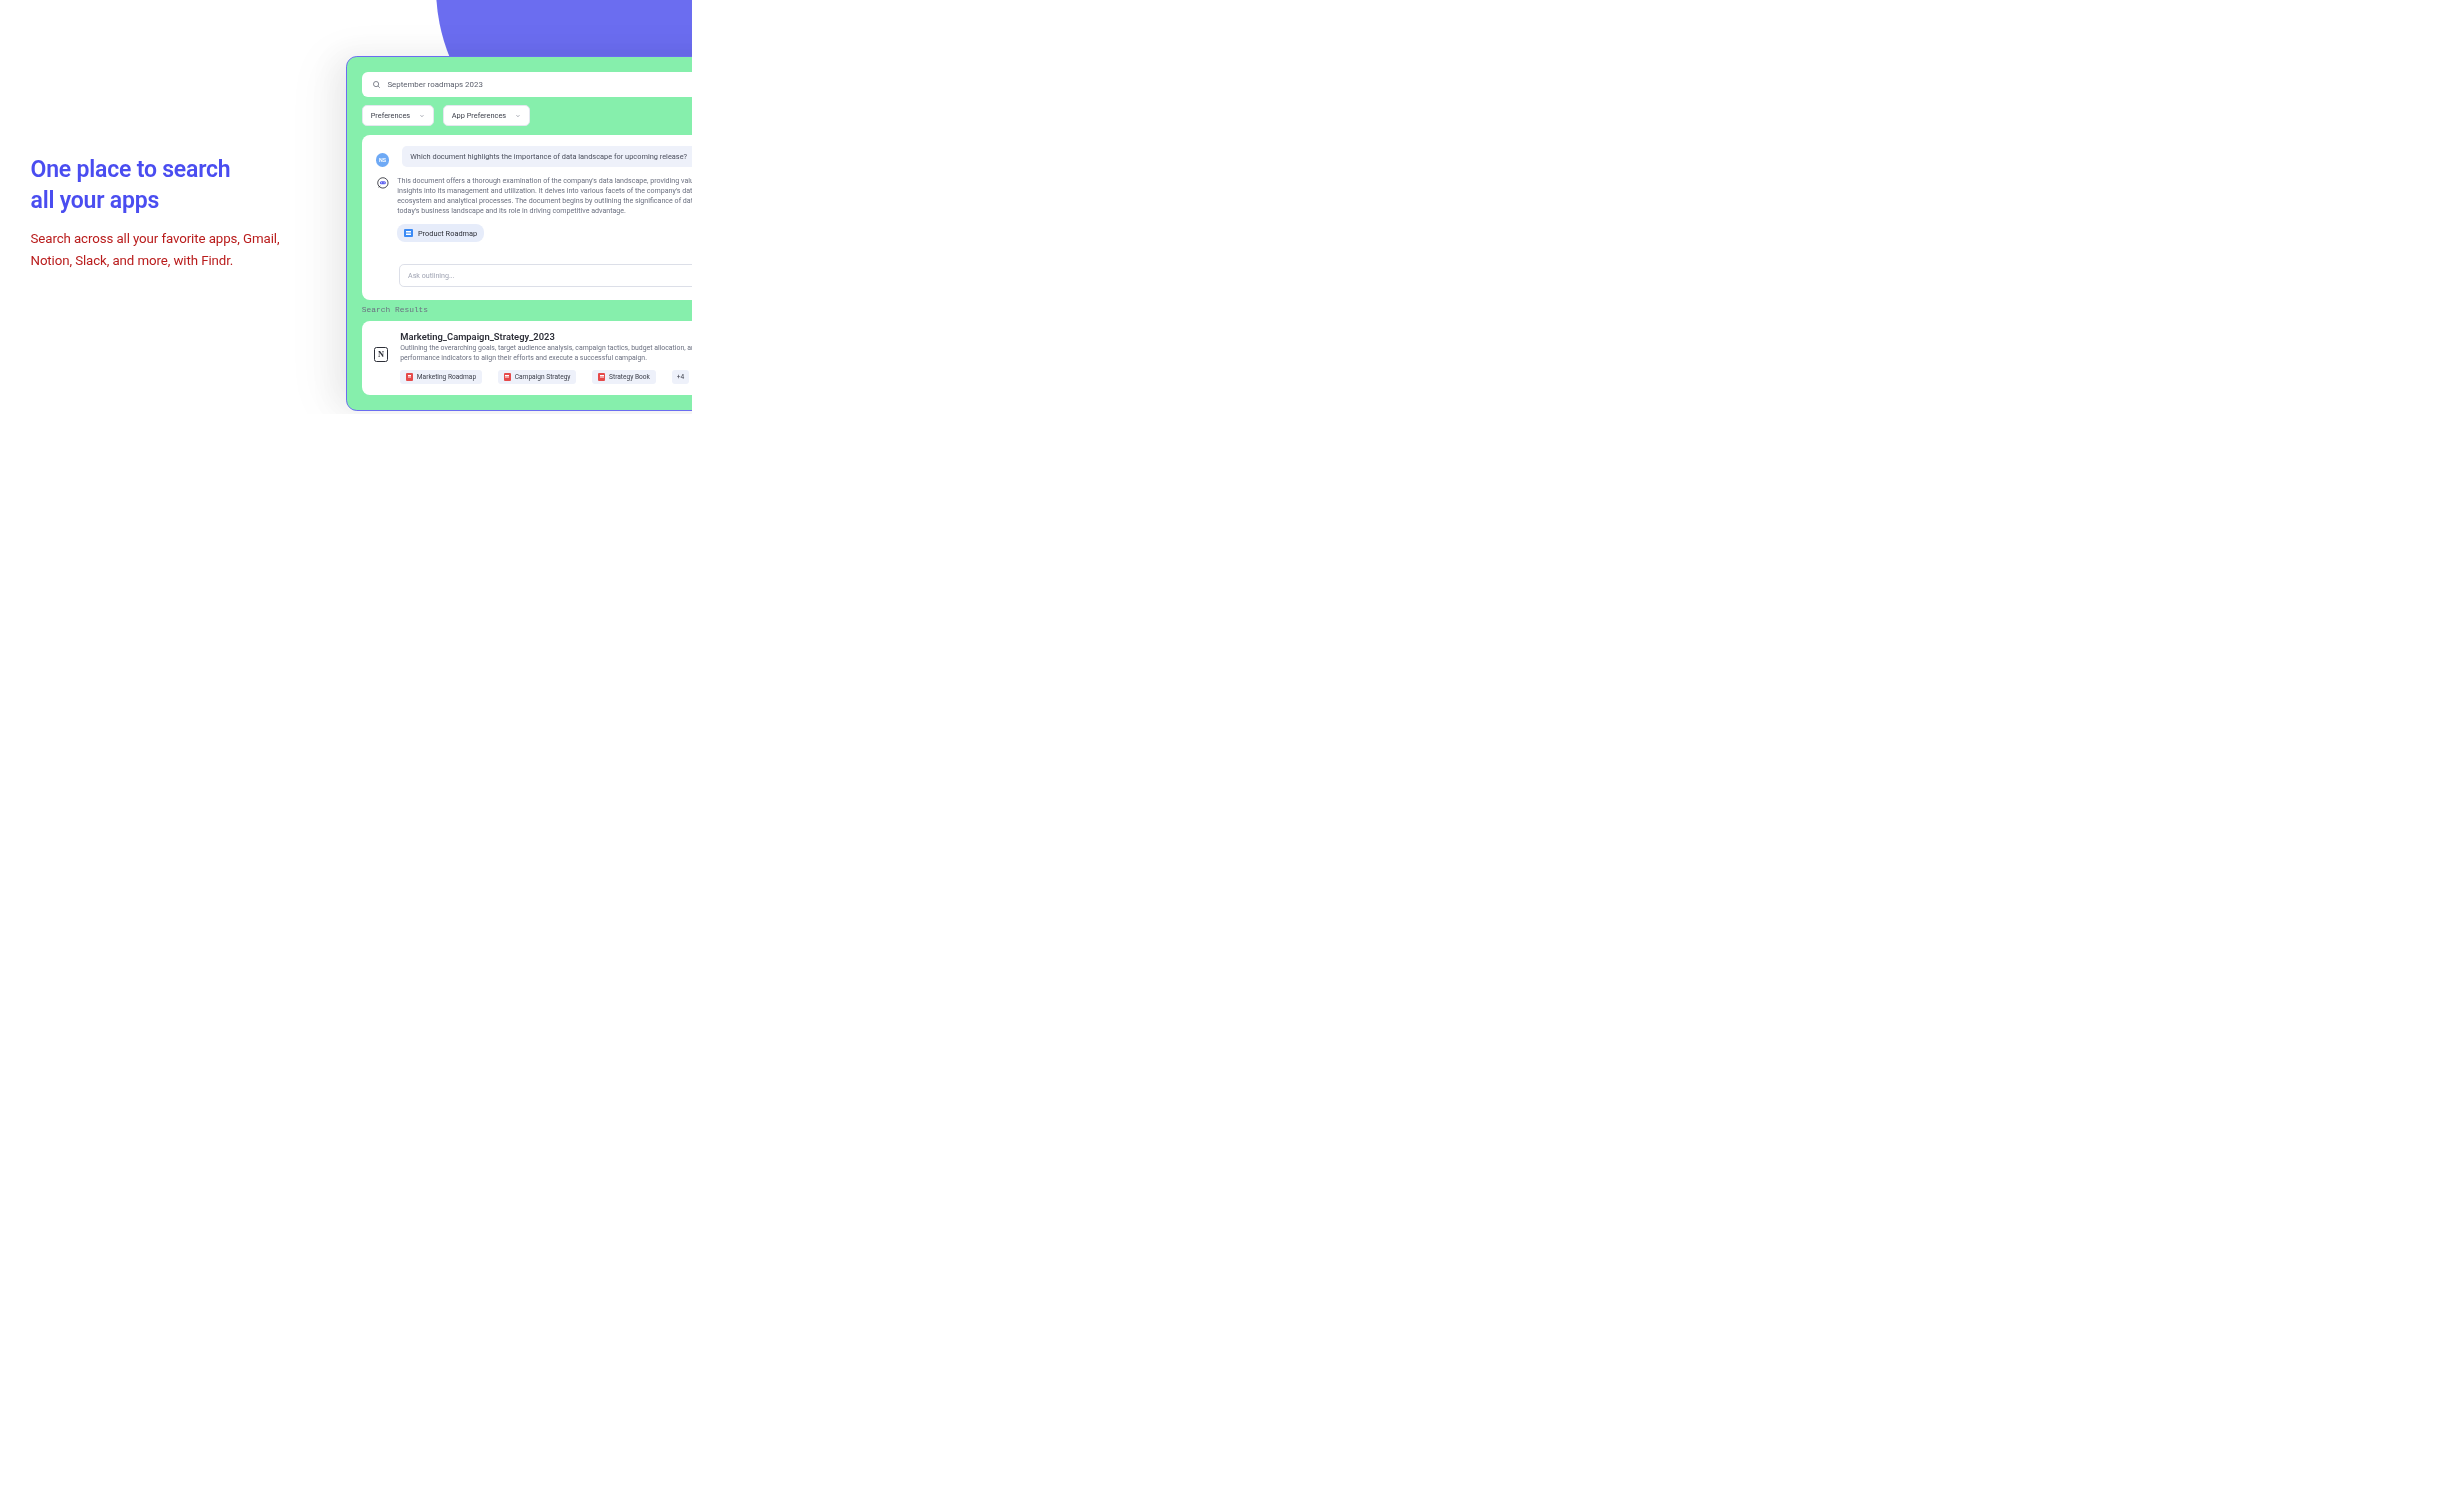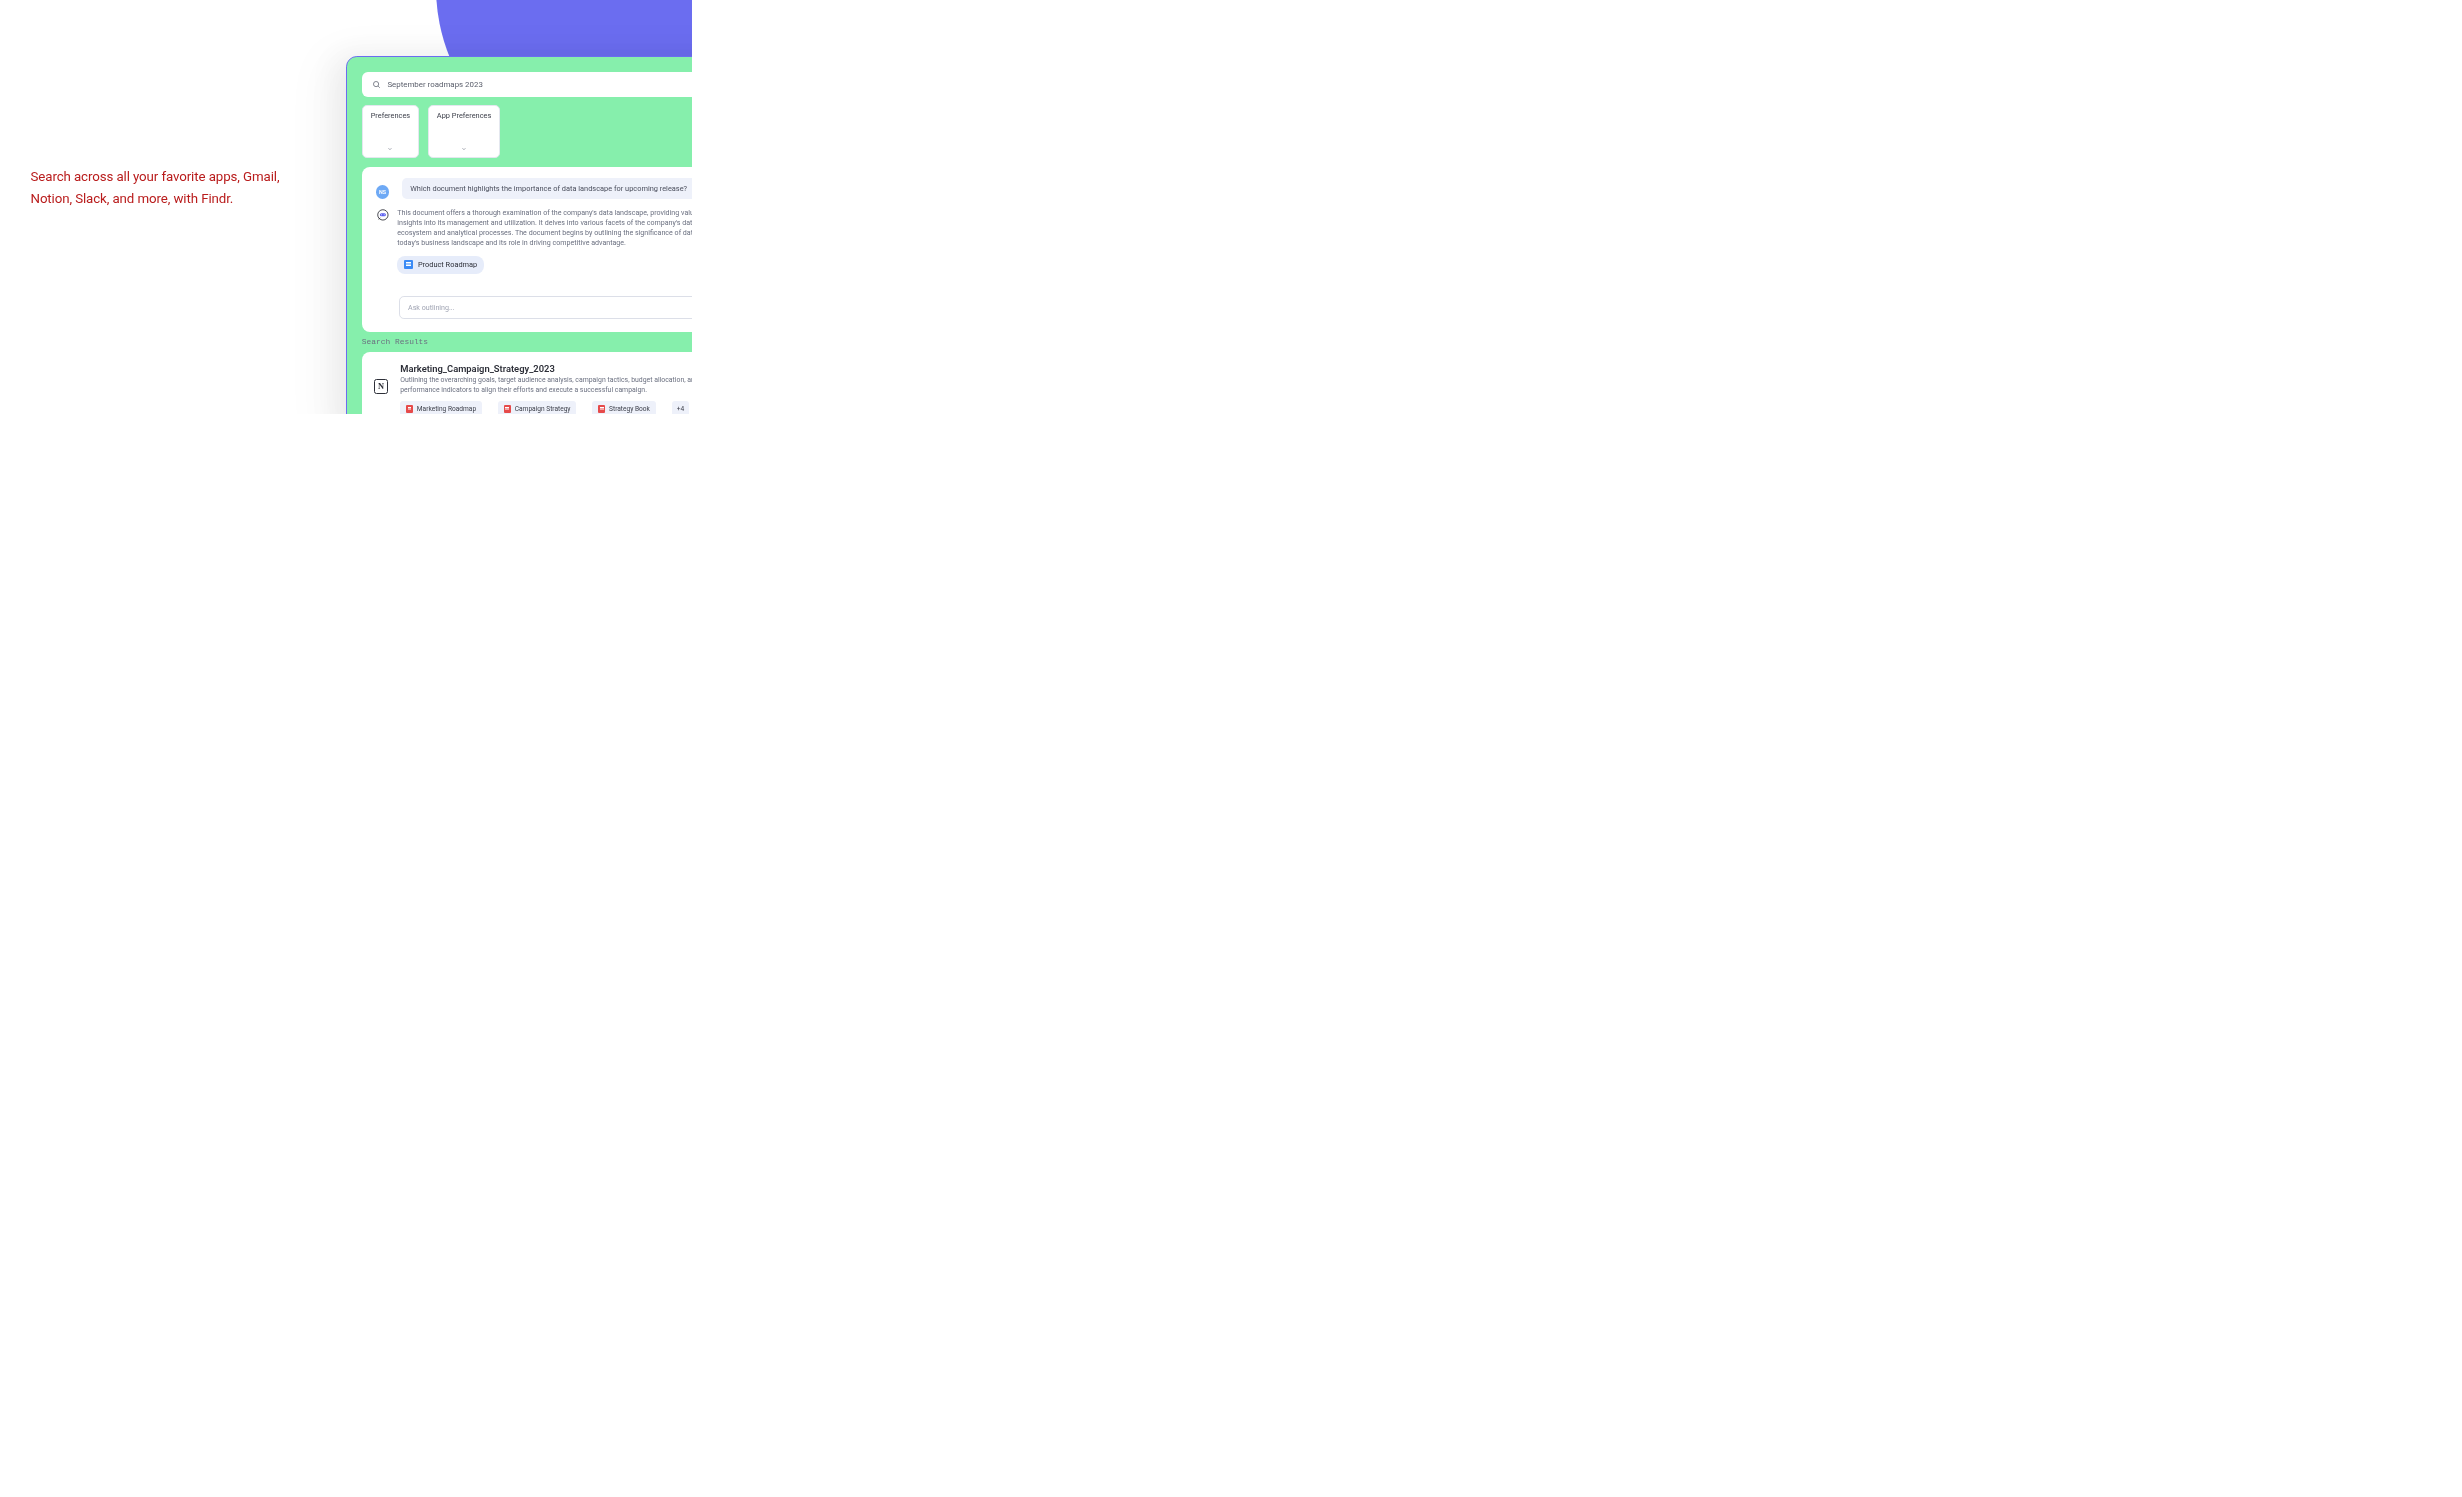--- a/index.html
+++ b/index.html
@@ -75,25 +75,24 @@
   gap: 8.9px;
   margin-top: 8.9px;
 }
 .filter-pill {
   background: #fff;
   border: 0.5px solid #e4e7ef;
   border-radius: 4.9px;
   padding: 4.9px 7.9px;
   display: flex;
   align-items: center;
-  gap: 26px;
+  gap: 9px;
   font-size: 7.4px;
   color: #3a3d48;
   cursor: pointer;
-  flex-direction: column;
 }
 .chev svg { display: block; }
 
 .chat-card {
   background: #fff;
   border-radius: 7.9px;
   margin-top: 8.9px;
   padding: 10.8px 13.8px 12.8px 13.8px;
 }
 .chat-row { display: flex; gap: 13px; align-items: flex-end; }
@@ -239,20 +238,24 @@
   font-size: 6.6px;
   color: #3a3d48;
 }
 </style>
 </head>
 <body>
 
 <div class="blob"></div>
 
 <div class="hero-text">
+  <div class="hero-title">
+    <span>One place to search</span><br>
+    <span>all your apps</span>
+  </div>
   <div class="hero-subtitle">Search across all your favorite apps, Gmail, Notion, Slack, and more, with Findr.</div>
 </div>
 
 <div class="app-panel">
 
   <div class="search-bar">
     <span class="search-icon">
       <svg width="8.9" height="8.9" viewBox="0 0 24 24" fill="none" stroke="#5a5e6b" stroke-width="2">
         <circle cx="11" cy="11" r="7"></circle>
           <line x1="21" y1="21" x2="16.5" y2="16.5"></line>

